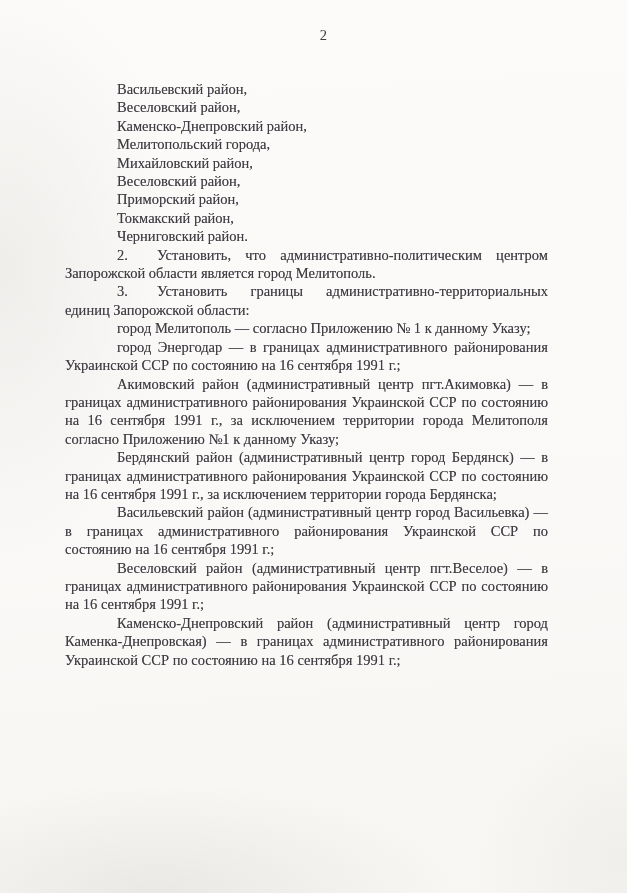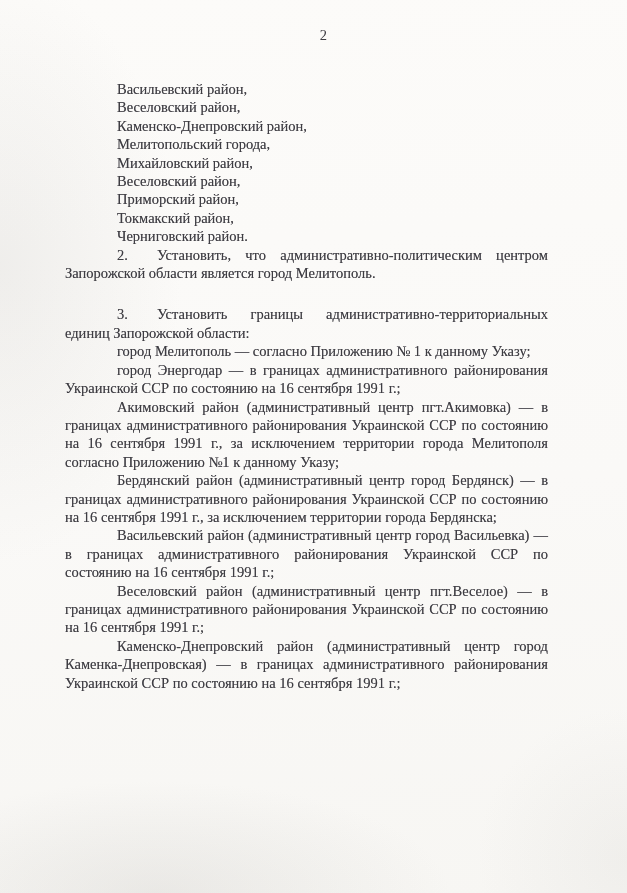--- a/index.html
+++ b/index.html
@@ -43,21 +43,21 @@
     list-style: none;
     margin: 0 0 0 52px;
     padding: 0;
   }
   p.para {
     margin: 0;
     text-align: justify;
     text-indent: 52px;
   }
   p.p2 { }
-  p.p3 { margin-top: 23px; }
+  p.p3 { }
   span.pnum {
     display: inline-block;
     width: 40px;
     text-indent: 0;
   }
 </style>
 </head>
 <body>
 
 <div class="page">

